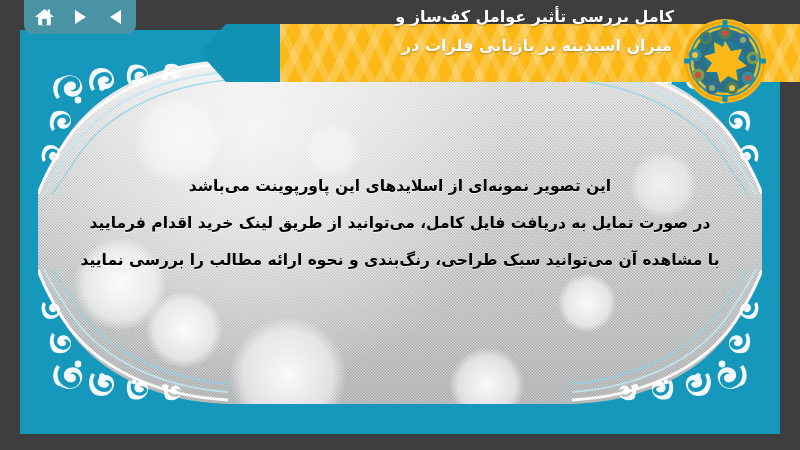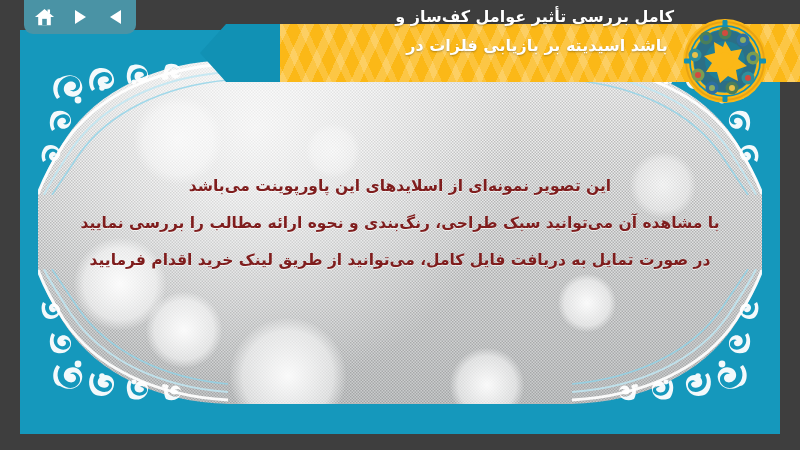--- a/index.html
+++ b/index.html
@@ -55,21 +55,21 @@
   .corner{position:absolute;width:190px;height:135px;pointer-events:none;}
   .c-tl{left:0;top:0;}
   .c-tr{right:0;top:0;transform:scaleX(-1);}
   .c-bl{left:0;bottom:0;transform:scaleY(-1);}
   .c-br{right:0;bottom:0;transform:scale(-1,-1);}
 
   
   .slide-text{
     position:absolute;left:40px;right:40px;top:108px;
     text-align:center;direction:rtl;
-    color:#7f1d1d;font-size:15.5px;line-height:37px;font-weight:700;
+    color:#000000;font-size:15.5px;line-height:37px;font-weight:700;
     text-shadow:0 1px 0 rgba(255,255,255,.6);
     z-index:5;
   }
   .slide-text p{margin:0;white-space:nowrap;}
 
   
   .banner-wrap{position:absolute;left:200px;top:0;width:604px;height:106px;z-index:30;}
   .banner-tab{
     position:absolute;left:0;top:24px;width:84px;height:58px;background:#1191b4;
     clip-path:polygon(26px 0,100% 0,100% 100%,26px 100%,0 50%);
@@ -219,32 +219,32 @@
             <circle cx="96" cy="22" r="2.4"></circle>
               <circle cx="126" cy="18" r="2"></circle>
             <path d="M16,52 c10,-4 18,2 17,10 c-1,6 -8,9 -12,5 c-3,-3 -2,-8 2,-9 c3,-1 5,1 5,3 c0,2 -2,3 -3,2 c2,3 6,1 7,-2 c1,-5 -5,-8 -10,-6 c-6,2 -8,9 -5,14 l-3,2 c-4,-7 -2,-16 2,-19 z"></path>
             <path d="M8,86 c8,-3 15,2 14,9 c-1,5 -7,8 -10,4 c-2,-2 -1,-6 2,-7 c2,-1 4,1 4,2 c0,2 -2,2 -3,2 c2,2 5,0 5,-2 c1,-4 -4,-6 -8,-5 c-5,2 -6,8 -4,11 l-3,2 c-3,-6 -1,-13 3,-16 z"></path>
           </g>
         </svg>
       </div>
 
       <div class="slide-text">
         <p>این تصویر نمونه‌ای از اسلایدهای این پاورپوینت می‌باشد</p>
+        <p>در صورت تمایل به دریافت فایل کامل، می‌توانید از طریق لینک خرید اقدام فرمایید</p>
         <p>با مشاهده آن می‌توانید سبک طراحی، رنگ‌بندی و نحوه ارائه مطالب را بررسی نمایید</p>
-        <p>در صورت تمایل به دریافت فایل کامل، می‌توانید از طریق لینک خرید اقدام فرمایید</p>
       </div>
     </div>
   </div>
 
   <div class="banner-wrap">
     <div class="banner-tab"></div>
     <div class="banner-gold"></div>
     <div class="banner-title">
       <span>کامل بررسی تأثیر عوامل کف‌ساز و</span>
-      <span>باشد اسیدیته بر بازیابی فلزات در</span>
+      <span>میزان اسیدیته بر بازیابی فلزات در</span>
     </div>
 
     <div class="medallion">
       <svg width="86" height="86" viewBox="0 0 86 86">
         <circle cx="43" cy="43" r="42" fill="#fbb817"></circle>
         <circle cx="43" cy="43" r="39" fill="none" stroke="#e8a313" stroke-width="2"></circle>
         <circle cx="43" cy="43" r="36" fill="#1191b4"></circle>
         <circle cx="43" cy="43" r="33" fill="none" stroke="#fbb817" stroke-width="2.5"></circle>
         <circle cx="43" cy="43" r="31" fill="#2c6f86"></circle>
         <g>

